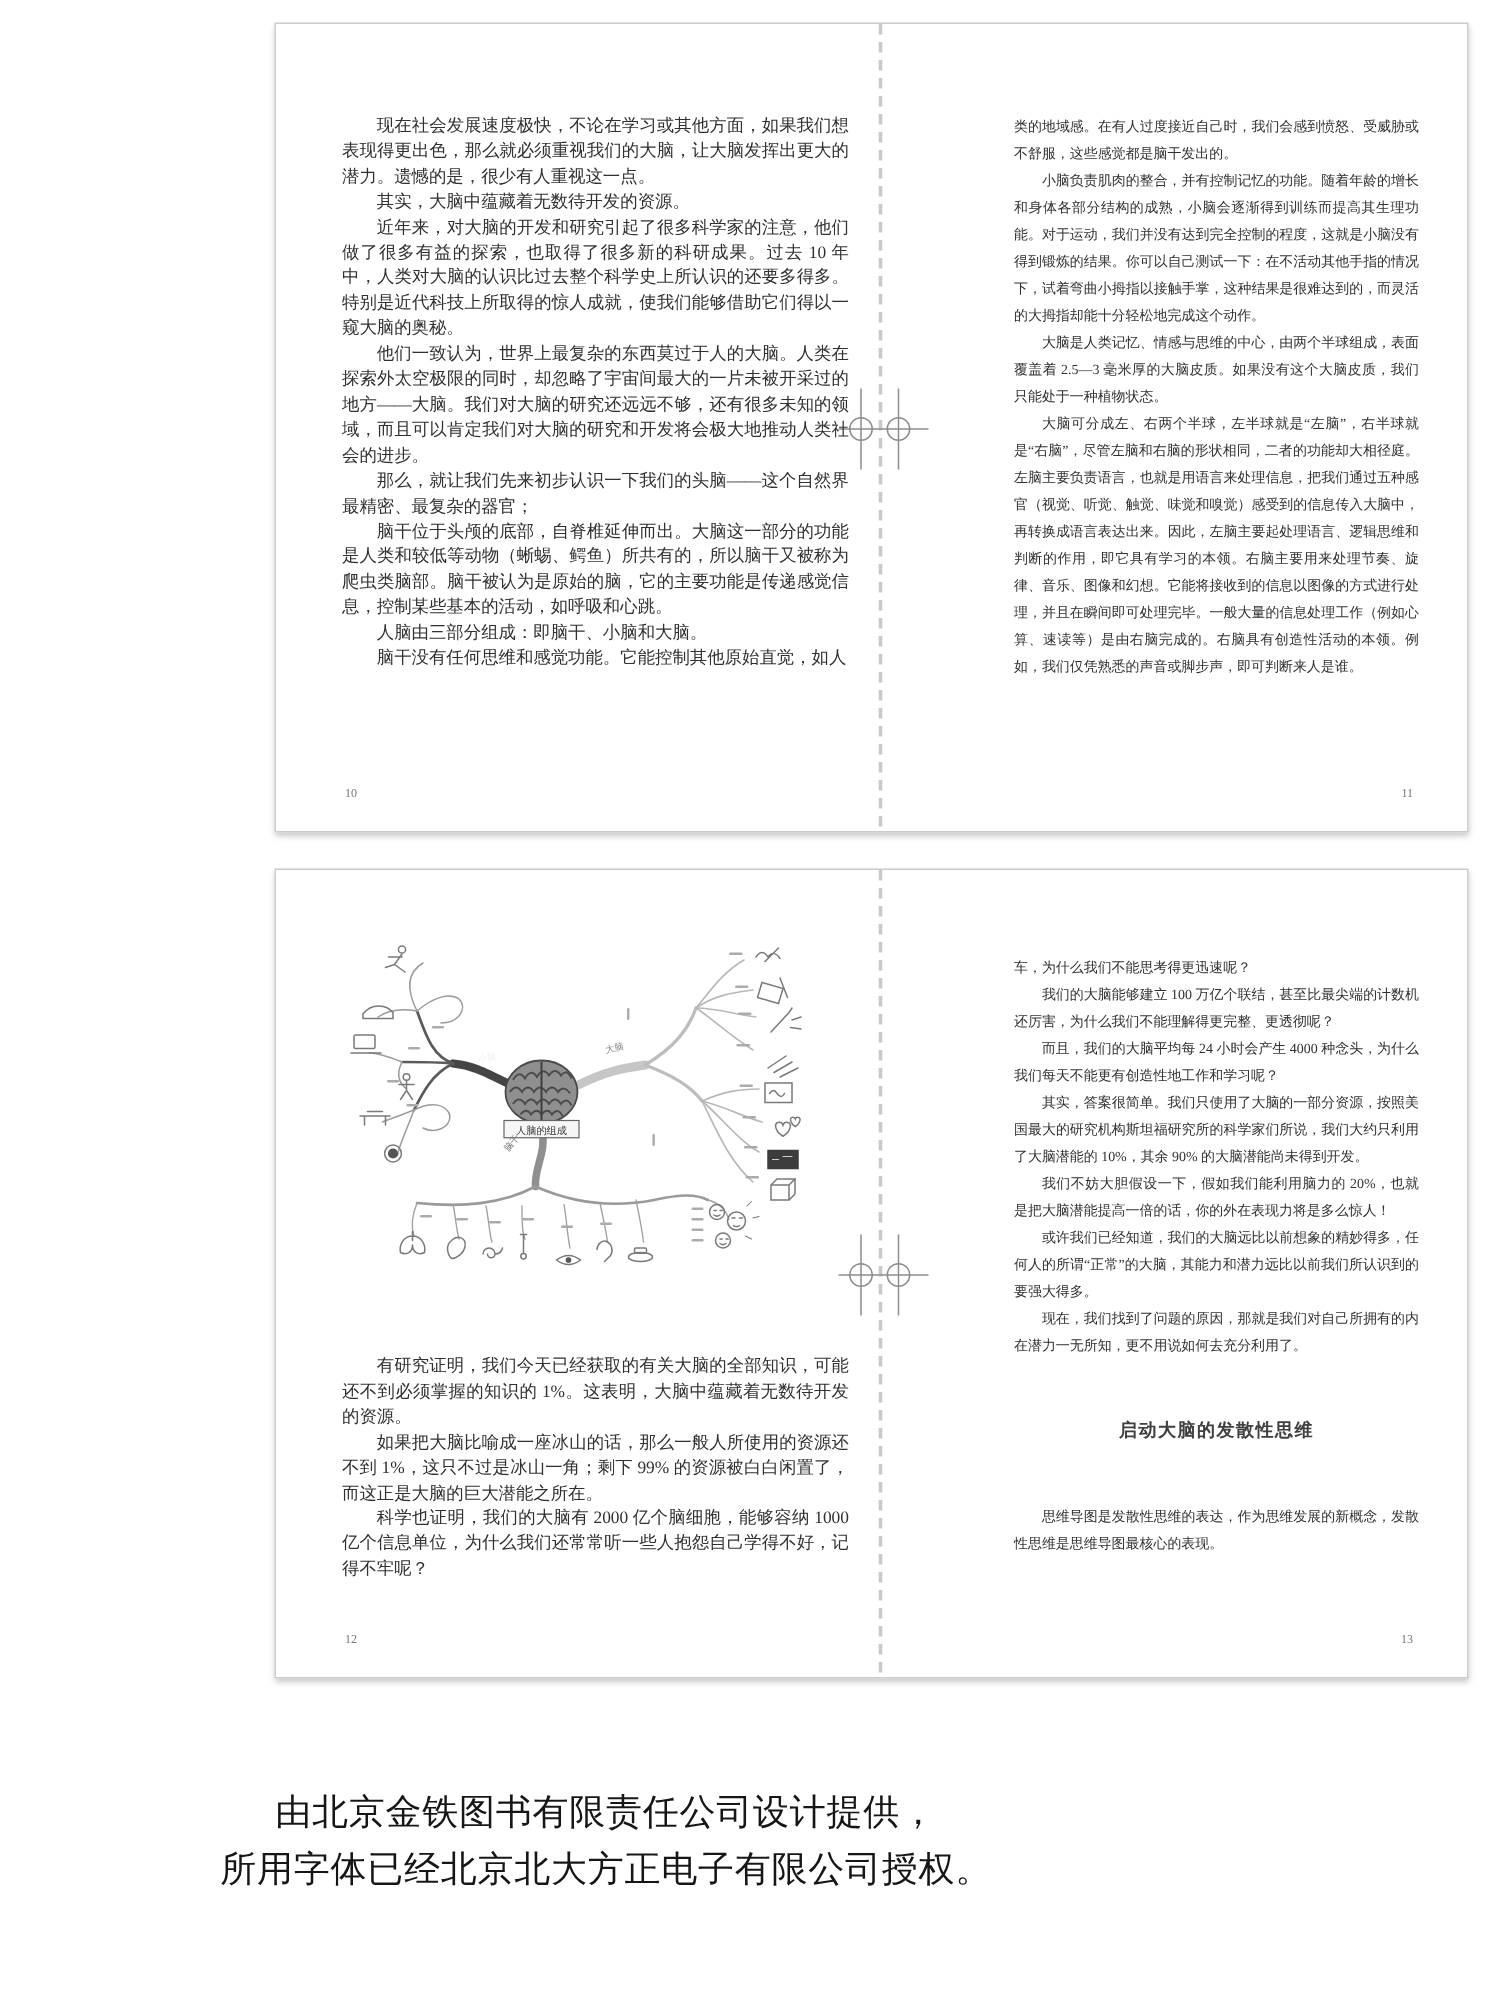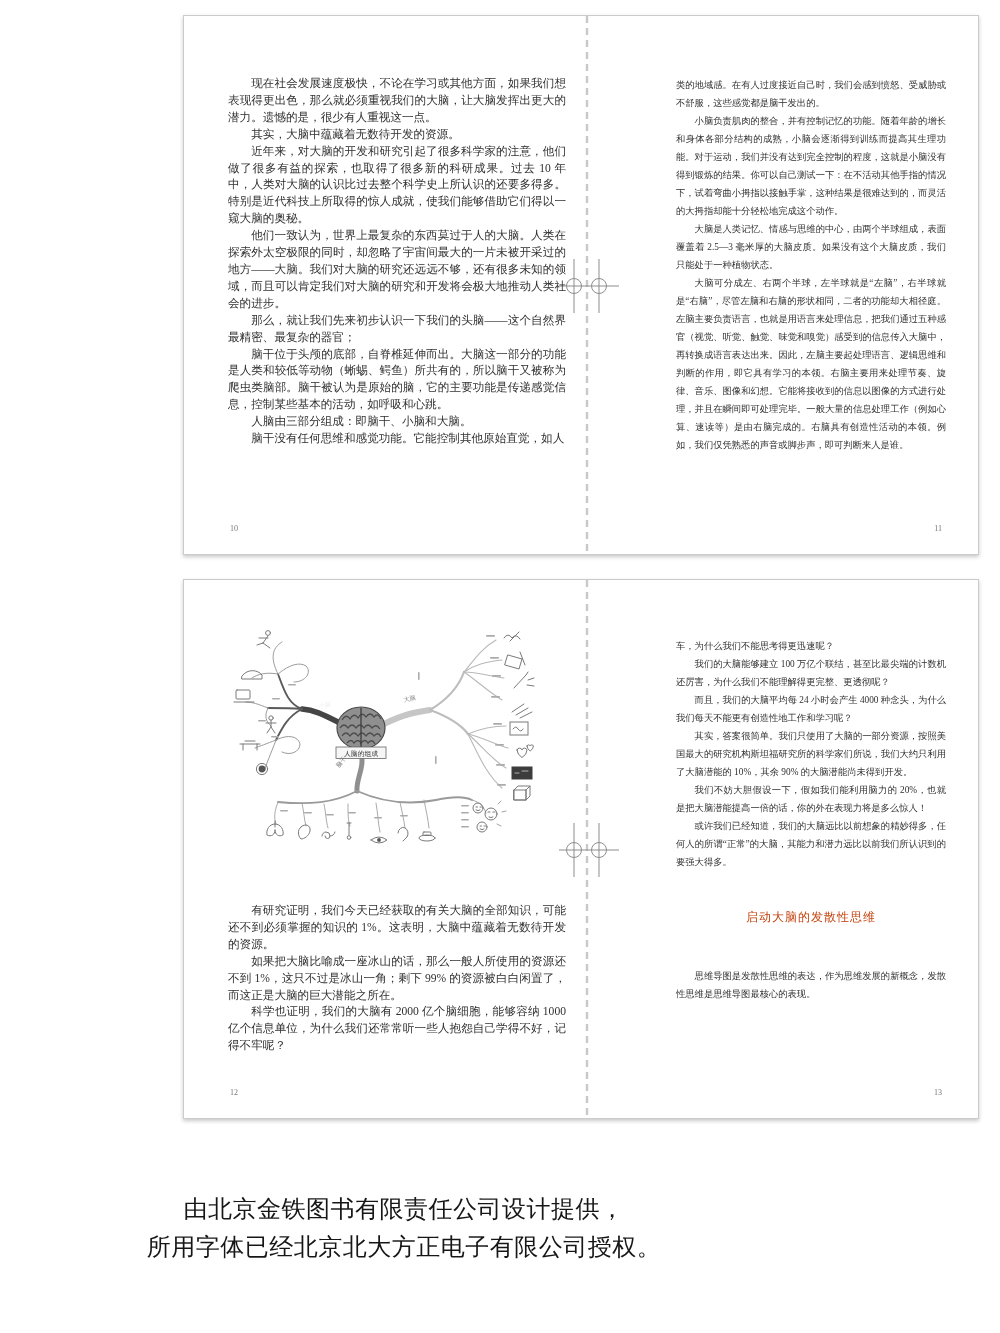--- a/index.html
+++ b/index.html
@@ -10,21 +10,21 @@
   .foldsvg{position:absolute;left:0;top:0;width:794px;height:538px;}
   .col{position:absolute;text-align:justify;}
   .col-left{left:44px;top:60px;width:338px;font-size:11.6px;line-height:16.9px;}
   .col-right{left:492px;top:60px;width:270px;font-size:9.3px;line-height:18px;}
   .para{margin:0;}
   .para.ind{text-indent:2em;}
   .pn{position:absolute;top:477px;font-size:8px;color:#777;
       font-family:"Liberation Serif",serif;margin-top:31px;}
   .pn-l{left:46px;}
   .pn-r{right:36px;}
-  .sec-heading{font-size:12px;font-weight:normal;text-align:center;color:#c2410c;
+  .sec-heading{font-size:12px;font-weight:bold;text-align:center;color:#404040;
                margin:37px 0 41px 0;text-indent:0;letter-spacing:1px;}
   .mindmap{position:absolute;left:30px;top:36px;width:336px;height:240px;}
   .caption{position:absolute;left:0;top:1190px;width:808px;text-align:center;
            font-family:"Liberation Sans","DejaVu Sans",sans-serif;
            font-size:24px;line-height:38px;color:#161616;letter-spacing:.5px;}
 </style>
 </head>
 <body>
 
 <div class="canvas">
@@ -265,20 +265,21 @@
       </div>
 
     <div class="col col-right" style="top:57px;">
       <div>
           <p class="para">车，为什么我们不能思考得更迅速呢？</p>
           <p class="para ind">我们的大脑能够建立 100 万亿个联结，甚至比最尖端的计数机还厉害，为什么我们不能理解得更完整、更透彻呢？</p>
           <p class="para ind">而且，我们的大脑平均每 24 小时会产生 4000 种念头，为什么我们每天不能更有创造性地工作和学习呢？</p>
           <p class="para ind">其实，答案很简单。我们只使用了大脑的一部分资源，按照美国最大的研究机构斯坦福研究所的科学家们所说，我们大约只利用了大脑潜能的 10%，其余 90% 的大脑潜能尚未得到开发。</p>
           <p class="para ind">我们不妨大胆假设一下，假如我们能利用脑力的 20%，也就是把大脑潜能提高一倍的话，你的外在表现力将是多么惊人！</p>
           <p class="para ind">或许我们已经知道，我们的大脑远比以前想象的精妙得多，任何人的所谓“正常”的大脑，其能力和潜力远比以前我们所认识到的要强大得多。</p>
+          <p class="para ind">现在，我们找到了问题的原因，那就是我们对自己所拥有的内在潜力一无所知，更不用说如何去充分利用了。</p>
         </div>
       <h3 class="sec-heading">启动大脑的发散性思维</h3>
       <div>
           <p class="para ind">思维导图是发散性思维的表达，作为思维发展的新概念，发散性思维是思维导图最核心的表现。</p>
         </div>
     </div>
 
     <div class="pn pn-l">12</div>
     <div class="pn pn-r">13</div>
   </section>

